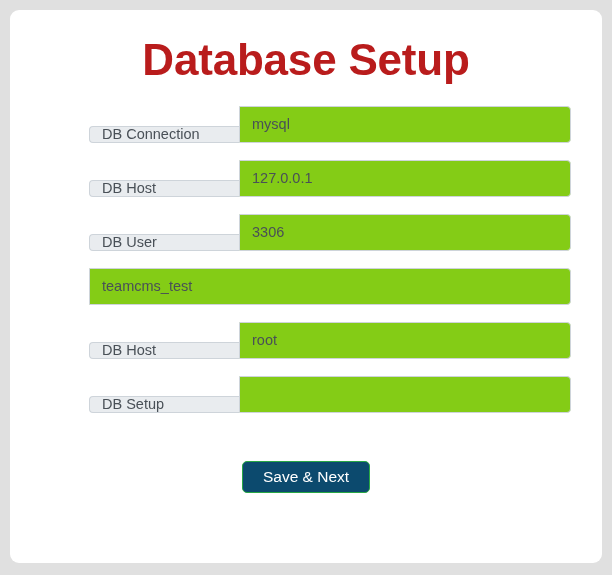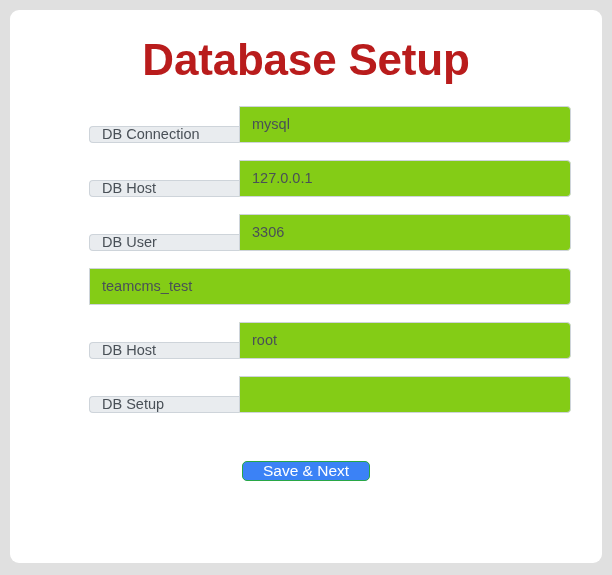--- a/index.html
+++ b/index.html
@@ -95,22 +95,22 @@
   }
 
   .submit-row {
     margin-top: 48px;
     text-align: center;
   }
 
   .btn-success {
     display: inline-block;
     box-sizing: border-box;
-    padding: 0 20px;
-    background: #3b82f6;
+    padding: 6px 20px;
+    background: #0c4a6e;
     border: 1px solid #28a745;
     border-radius: 5px;
     color: #ffffff;
     font-family: "Liberation Sans", sans-serif;
     font-size: 15.5px;
     line-height: 18px;
     cursor: pointer;
   }
 </style>
 </head>

